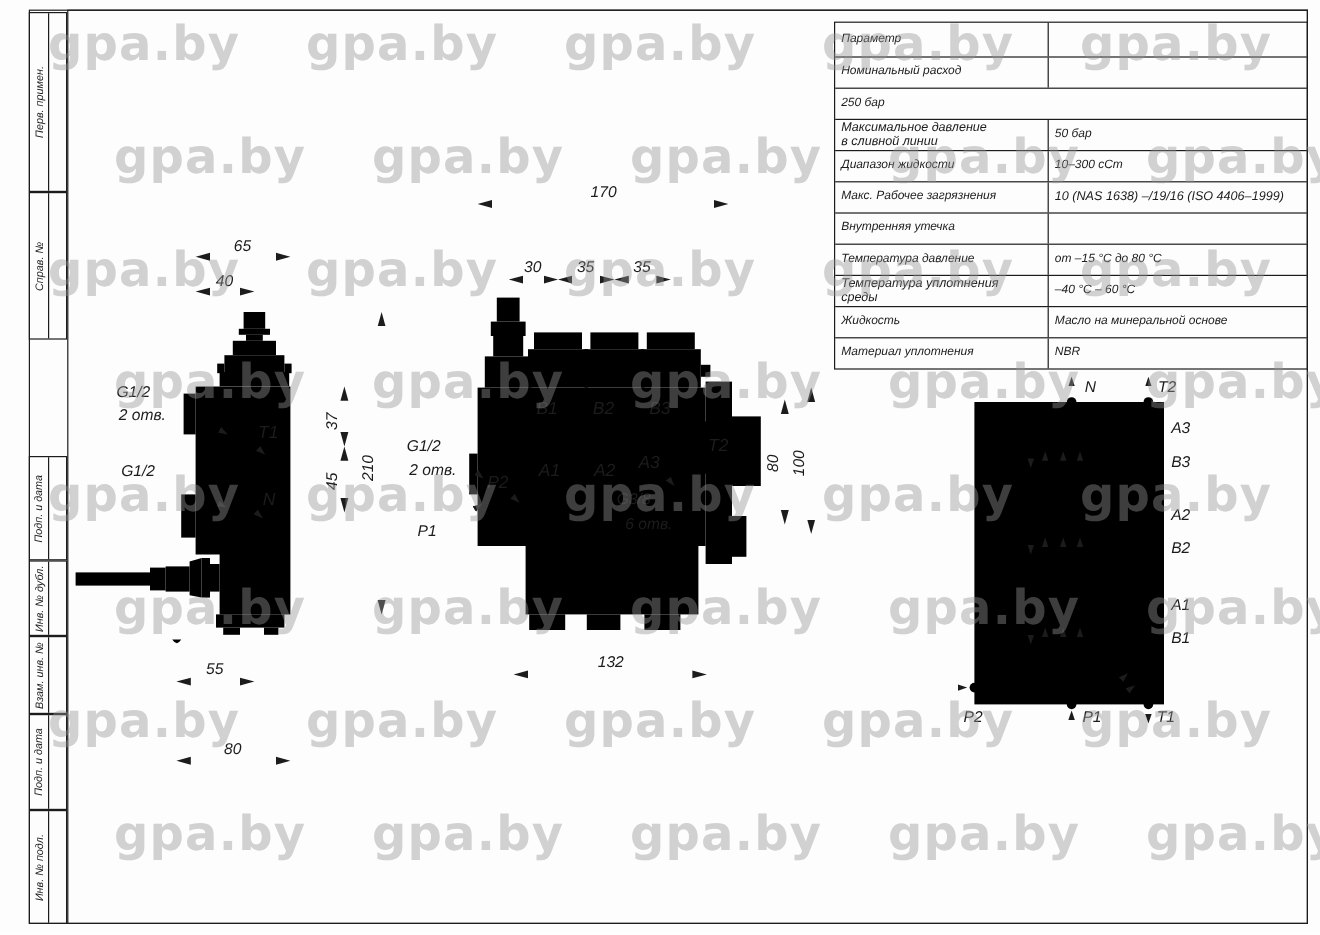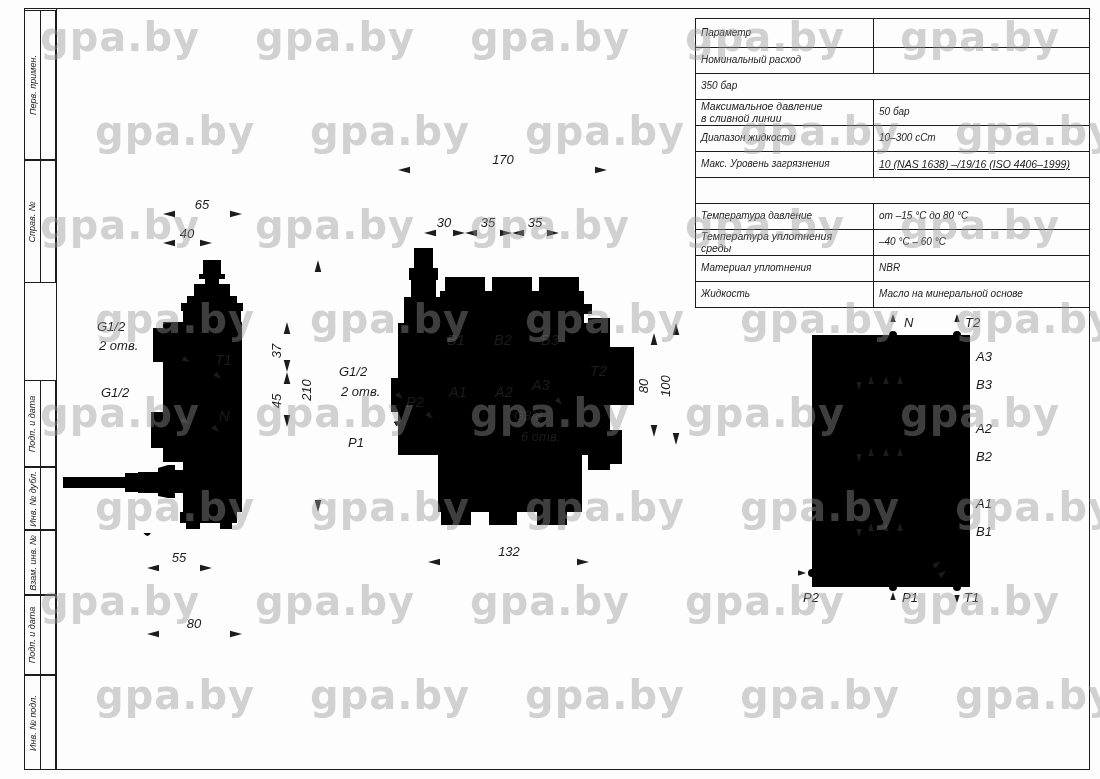--- a/index.html
+++ b/index.html
@@ -17,21 +17,21 @@
   
   .ptable{position:absolute;left:695px;top:18px;width:395px;border:1.6px solid #1c1c1c;box-sizing:border-box;background:transparent;}
   .prow{display:flex;border-top:1px solid #1c1c1c;height:26px;box-sizing:border-box;}
   .prow.hd{border-top:none;height:28px;}
   .pc{display:flex;flex-direction:column;justify-content:center;padding:1px 5px;box-sizing:border-box;
       font-style:italic;font-size:10px;line-height:1.05;overflow:hidden;white-space:nowrap;}
   .pl{width:178px;border-right:1px solid #1c1c1c;}
   .pr{flex:1;}
   .hd .pc{font-size:10px;}
   .two{font-size:10.5px;}
-  .smallv{font-size:10.5px;text-decoration:underline;}
+  .smallv{font-size:10.5px;}
   
   .wm{position:absolute;font-weight:bold;font-size:40px;color:rgba(148,148,148,0.42);
       letter-spacing:1px;z-index:50;pointer-events:none;font-family:"DejaVu Sans",sans-serif;}
   
   text{fill:#1c1c1c;font-family:"Liberation Sans",sans-serif;font-style:italic;}
   .dimt{font-size:13px;} .portt{font-size:14.5px;} .sct{font-size:13px;}
   svg{position:absolute;left:0;top:0;z-index:1;}
   .blocks{position:relative;z-index:2;}
 </style>
 </head>
@@ -93,21 +93,21 @@
           <span>Параметр</span>
         </div>
     </div>
     <div class="prow">
       <div class="pc pl">
           <span>Номинальный расход</span>
         </div>
     </div>
     <div class="prow">
       <div class="pc pr">
-          <span>350 бар</span>
+          <span>250 бар</span>
         </div>
     </div>
     <div class="prow">
       <div class="pc pl two">
           <span>Максимальное давление</span>
           <span>в сливной линии</span>
         </div>
       <div class="pc pr">
           <span>50 бар</span>
         </div>
@@ -115,59 +115,62 @@
     <div class="prow">
       <div class="pc pl">
           <span>Диапазон жидкости</span>
         </div>
       <div class="pc pr">
           <span>10–300 сСт</span>
         </div>
     </div>
     <div class="prow">
       <div class="pc pl">
-          <span>Макс. Уровень загрязнения</span>
+          <span>Макс. Рабочее загрязнения</span>
         </div>
       <div class="pc pr smallv">
           <span>10 (NAS 1638) –/19/16 (ISO 4406–1999)</span>
         </div>
     </div>
     <div class="prow">
+      <div class="pc pl">
+          <span>Внутренняя утечка</span>
+        </div>
     </div>
     <div class="prow">
       <div class="pc pl">
           <span>Температура давление</span>
         </div>
       <div class="pc pr">
           <span>от –15 °С до 80 °С</span>
         </div>
     </div>
     <div class="prow">
       <div class="pc pl two">
           <span>Температура уплотнения</span>
           <span>среды</span>
         </div>
       <div class="pc pr">
           <span>–40 °С – 60 °С</span>
         </div>
     </div>
     <div class="prow">
       <div class="pc pl">
+          <span>Жидкость</span>
+        </div>
+      <div class="pc pr">
+          <span>Масло на минеральной основе</span>
+        </div>
+    </div>
+    <div class="prow">
+      <div class="pc pl">
           <span>Материал уплотнения</span>
         </div>
       <div class="pc pr">
           <span>NBR</span>
-        </div>
-    </div>
-    <div class="prow">
-      <div class="pc pl">
-          <span>Жидкость</span>
-        </div>
-      <div class="pc pr">
-          <span>Масло на минеральной основе</span>
         </div>
     </div>
   </div>
 
   <svg width="1100" height="779" viewBox="0 0 1100 779">
     <defs>
       <marker id="ar" markerWidth="13" markerHeight="9" refX="12" refY="4.5" orient="auto-start-reverse" markerUnits="userSpaceOnUse">
         <path d="M0,1.2 L12,4.5 L0,7.8 Z" fill="#1c1c1c"></path>
       </marker>
       <marker id="ars" markerWidth="9" markerHeight="7" refX="8" refY="3.5" orient="auto-start-reverse" markerUnits="userSpaceOnUse">

